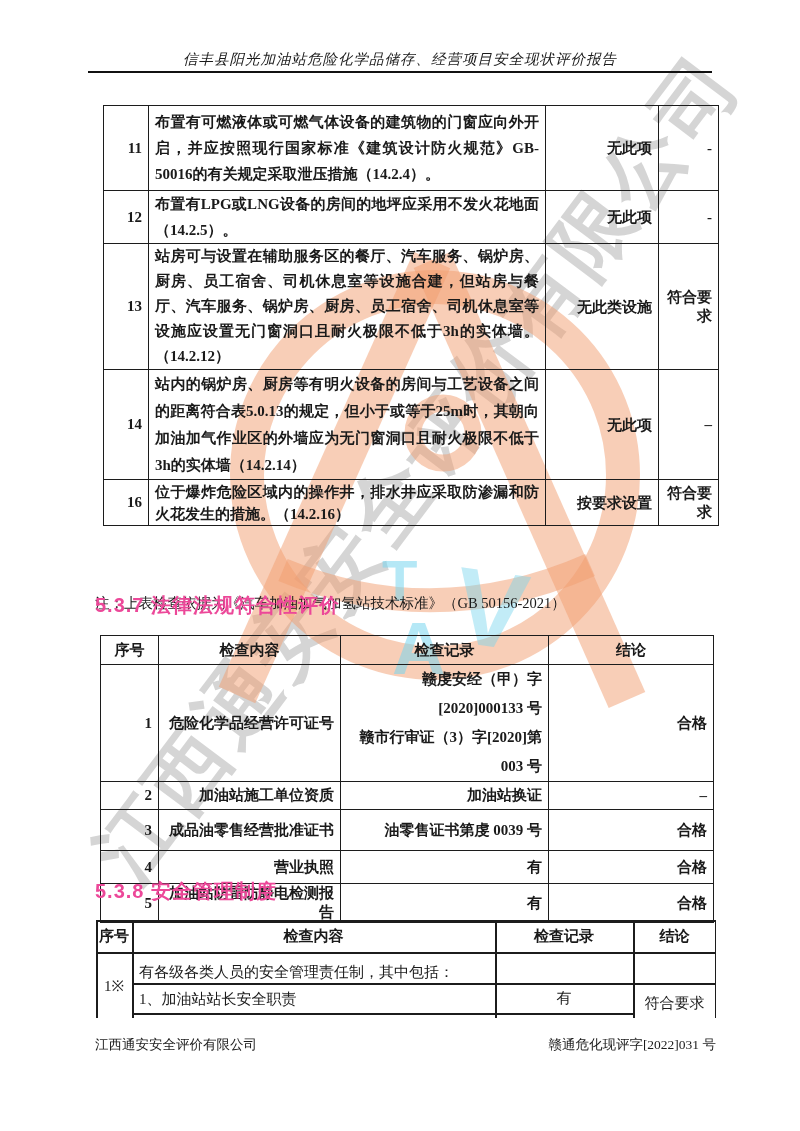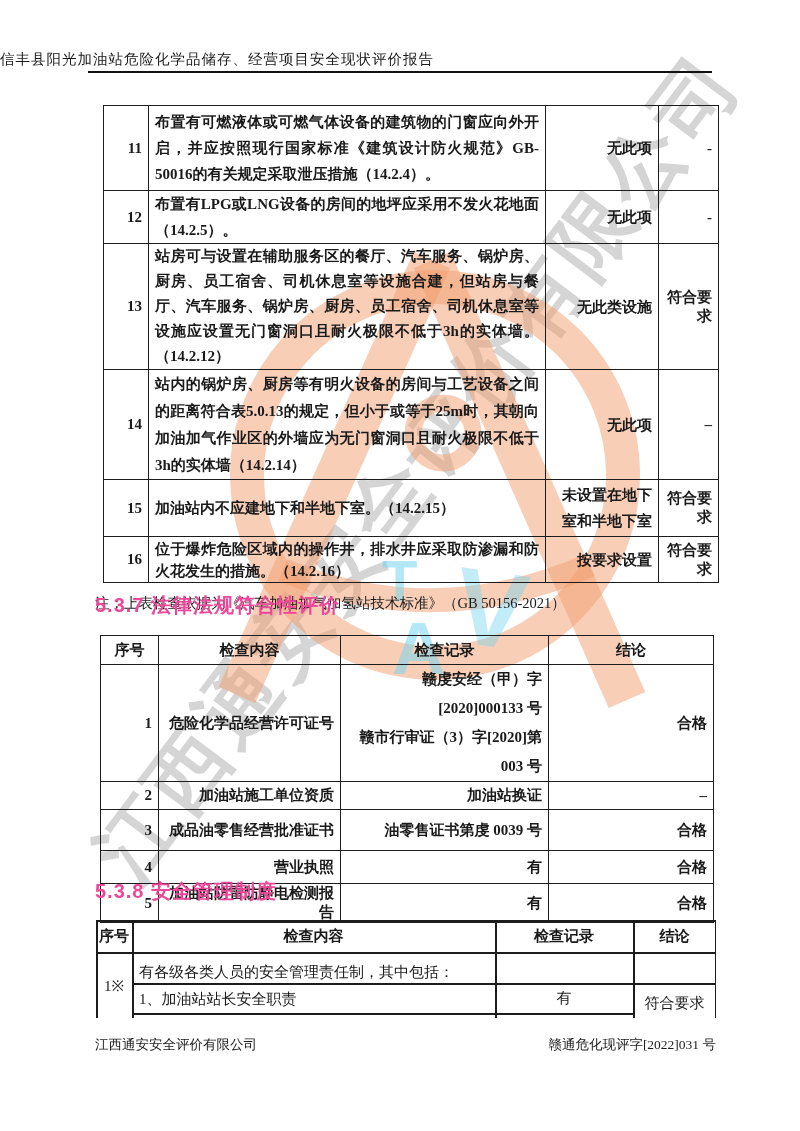--- a/index.html
+++ b/index.html
@@ -1,20 +1,20 @@
 <!DOCTYPE html>
 <html><head>
 <meta charset="utf-8">
 <style>
   html,body{margin:0;padding:0;background:#e8e8e8;}
   .page{position:relative;width:800px;height:1131px;background:#fff;overflow:hidden;
         font-family:"Liberation Serif",serif;color:#1a1a1a;margin:0 auto;}
   
-  .doc-header{position:absolute;top:50px;left:0;width:100%;text-align:left;
-              font-size:14.5px;letter-spacing:1px;}
+  .doc-header{position:absolute;top:50px;left:0;width:100%;text-align:center;
+              font-size:14.5px;letter-spacing:1px;font-style:italic;}
   .header-rule{position:absolute;top:71px;left:88px;width:624px;height:2px;background:#111;}
   
   .wm{position:absolute;pointer-events:none;}
   .wm-gray{left:418px;top:468px;transform:translate(-50%,-50%) rotate(-53deg);
            font-size:80px;font-weight:bold;white-space:nowrap;letter-spacing:4px;
            color:rgba(145,145,145,0.38);z-index:0;}
   .wm-logo{left:195px;top:235px;z-index:0;}
   .wm-cyan{font-family:"Liberation Sans",sans-serif;font-weight:bold;
            color:rgba(120,213,238,0.55);z-index:0;line-height:1;}
   .wm-red{left:297px;top:722px;font-size:95px;font-weight:bold;white-space:nowrap;
@@ -98,26 +98,20 @@
       <td class="content" style="line-height:25px">站房可与设置在辅助服务区的餐厅、汽车服务、锅炉房、厨房、员工宿舍、司机休息室等设施合建，但站房与餐厅、汽车服务、锅炉房、厨房、员工宿舍、司机休息室等设施应设置无门窗洞口且耐火极限不低于3h的实体墙。（14.2.12）</td>
       <td class="c rec">无此类设施</td>
       <td class="c">符合要求</td>
     </tr>
     <tr style="height:110px">
       <td class="c">14</td>
       <td class="content" style="line-height:27px">站内的锅炉房、厨房等有明火设备的房间与工艺设备之间的距离符合表5.0.13的规定，但小于或等于25m时，其朝向加油加气作业区的外墙应为无门窗洞口且耐火极限不低于3h的实体墙（14.2.14）</td>
       <td class="c rec">无此项</td>
       <td class="c">–</td>
     </tr>
-    <tr style="height:57px">
-      <td class="c">15</td>
-      <td class="content">加油站内不应建地下和半地下室。（14.2.15）</td>
-      <td class="c rec">未设置在地下室和半地下室</td>
-      <td class="c">符合要求</td>
-    </tr>
     <tr style="height:46px">
       <td class="c">16</td>
       <td class="content" style="line-height:22px">位于爆炸危险区域内的操作井，排水井应采取防渗漏和防火花发生的措施。（14.2.16）</td>
       <td class="c rec">按要求设置</td>
       <td class="c">符合要求</td>
     </tr>
   </tbody>
     </table>
 
   <div class="note-line">注：上表检查依据为《汽车加油加气加氢站技术标准》（GB 50156-2021）</div>

